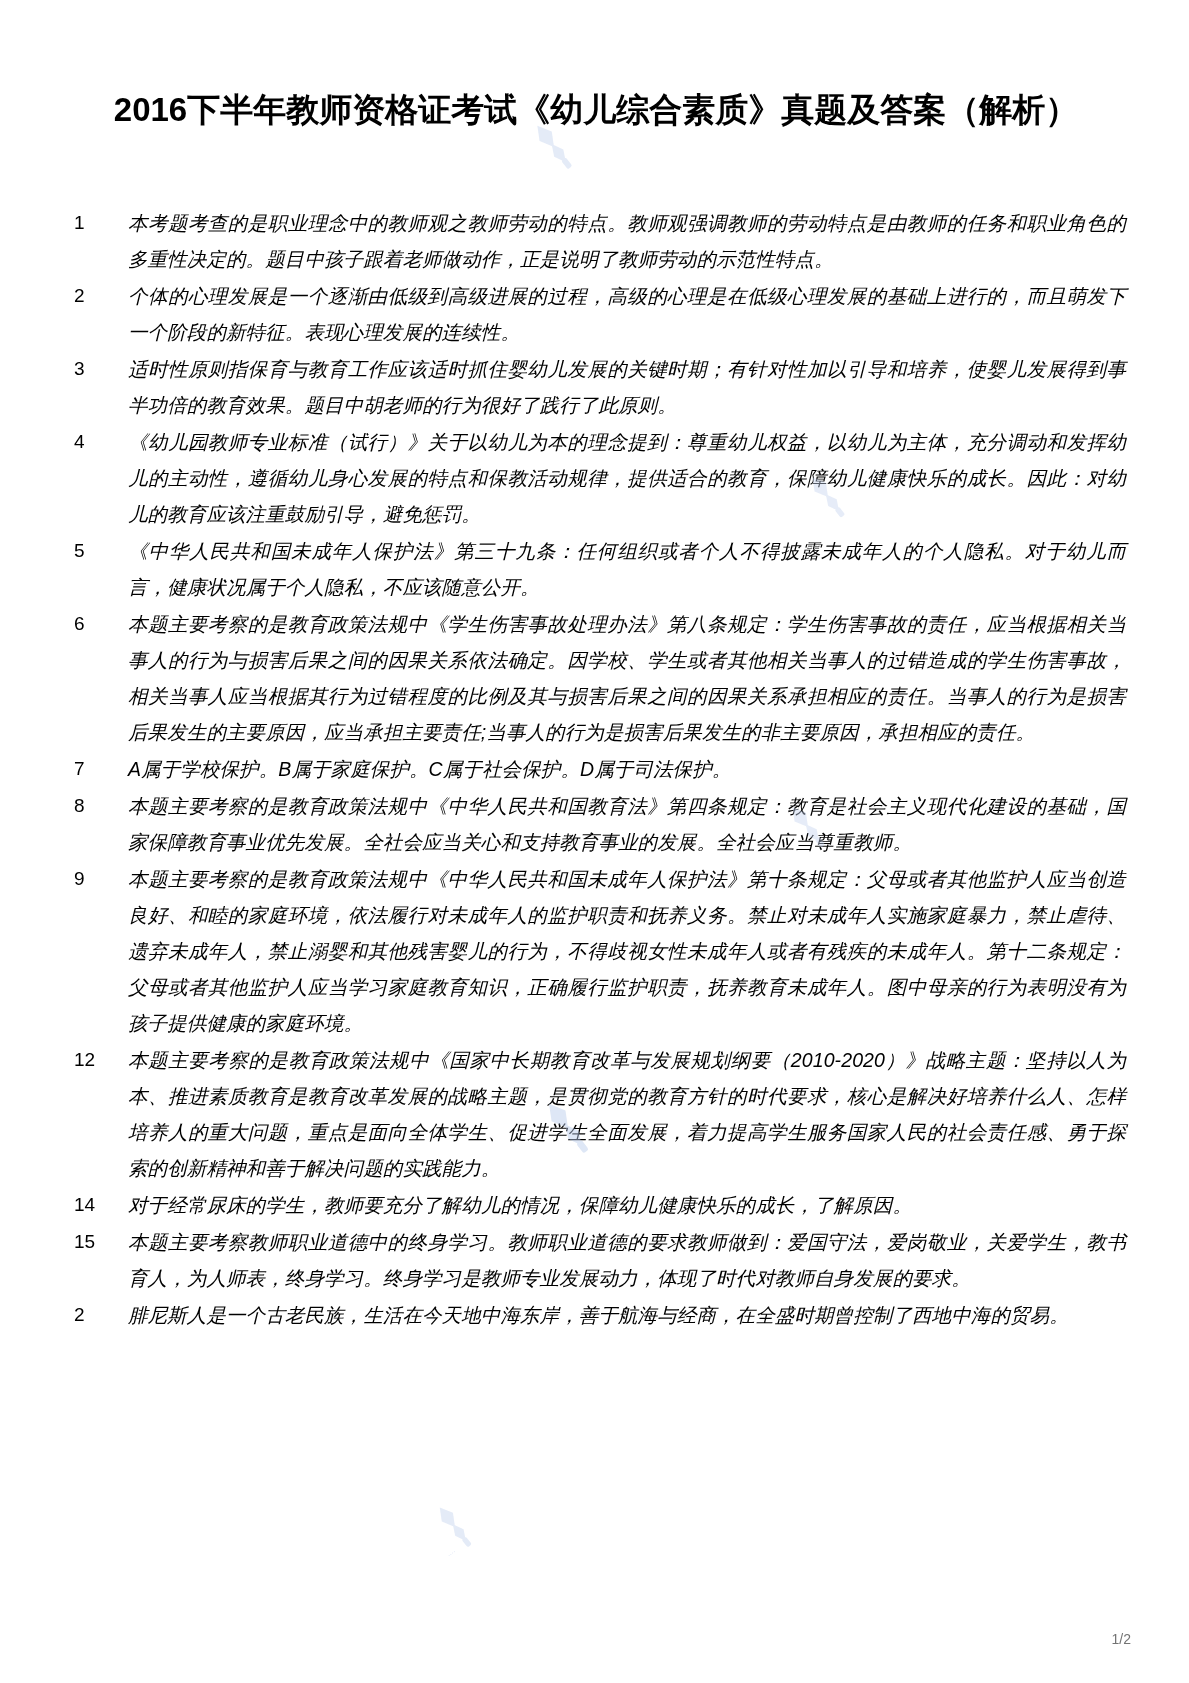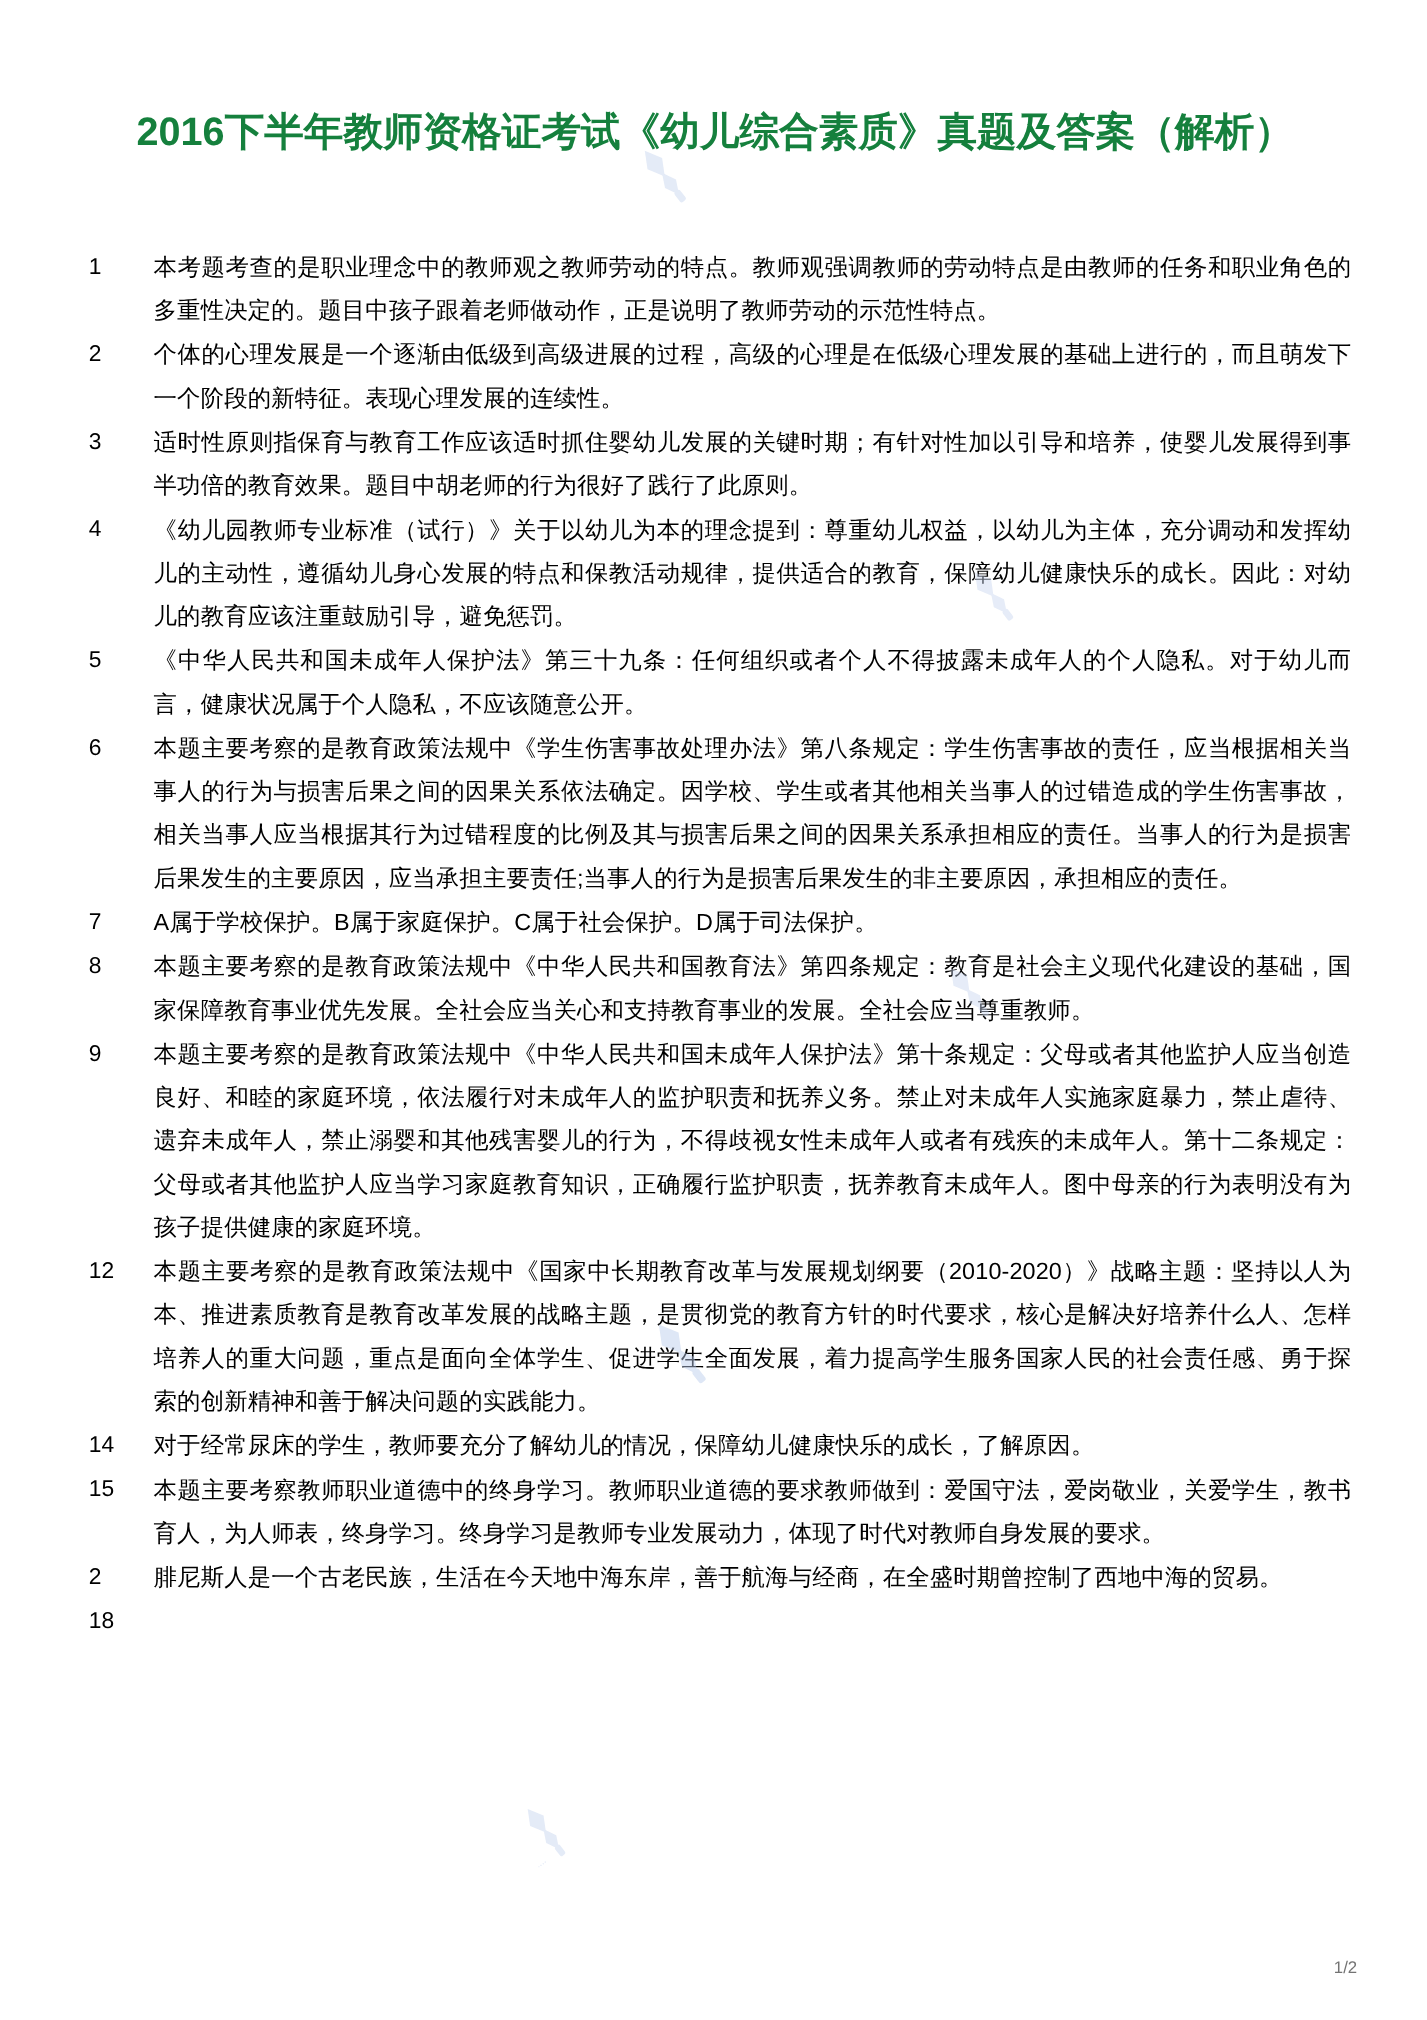--- a/index.html
+++ b/index.html
@@ -26,21 +26,21 @@
   .doc-title {
     position: absolute;
     left: 96px;
     top: 66px;
     width: 1000px;
     text-align: center;
     font-size: 33px;
     font-weight: bold;
     line-height: 1.35;
     letter-spacing: 0px;
-    color: #15803d;
+    color: #000000;
   }
 
   
   .answer-list {
     position: absolute;
     left: 66px;
     top: 205px;
     width: 1060px;
   }
   .answer-row {
@@ -59,20 +59,21 @@
   }
   .answer-text {
     flex: 1 1 auto;
     font-size: 19.5px;
     line-height: 36px;
     color: #000000;
     text-align: justify;
     text-justify: inter-character;
     word-break: break-all;
     letter-spacing: 0.1px;
+    font-style: italic;
   }
 
   
   .watermark {
     position: absolute;
     pointer-events: none;
     user-select: none;
     opacity: 0.55;
   }
   .wm-glyph {
@@ -161,24 +162,20 @@
       <div class="answer-num">15</div>
       <div class="answer-text">本题主要考察教师职业道德中的终身学习。教师职业道德的要求教师做到：爱国守法，爱岗敬业，关爱学生，教书育人，为人师表，终身学习。终身学习是教师专业发展动力，体现了时代对教师自身发展的要求。</div>
     </div>
 
 
     <div class="answer-row">
       <div class="answer-num">2</div>
       <div class="answer-text">腓尼斯人是一个古老民族，生活在今天地中海东岸，善于航海与经商，在全盛时期曾控制了西地中海的贸易。</div>
     </div>
 
-    <div class="answer-row">
-      <div class="answer-num">18</div>
-      <div class="answer-text"></div>
-    </div>
 
   </div>
 
   <div class="watermark" style="left:534px; top:118px; width:40px; height:58px;">
     <svg class="wm-glyph" viewBox="0 0 40 60" aria-hidden="true">
       <g transform="rotate(-38 20 30)" fill="#c6d4ee" opacity="0.85">
         <polygon points="20,2 28,16 20,30 12,16"></polygon>
         <polygon points="20,26 26,38 20,50 14,38"></polygon>
         <rect x="17" y="46" width="6" height="11" rx="2"></rect>
       </g>

